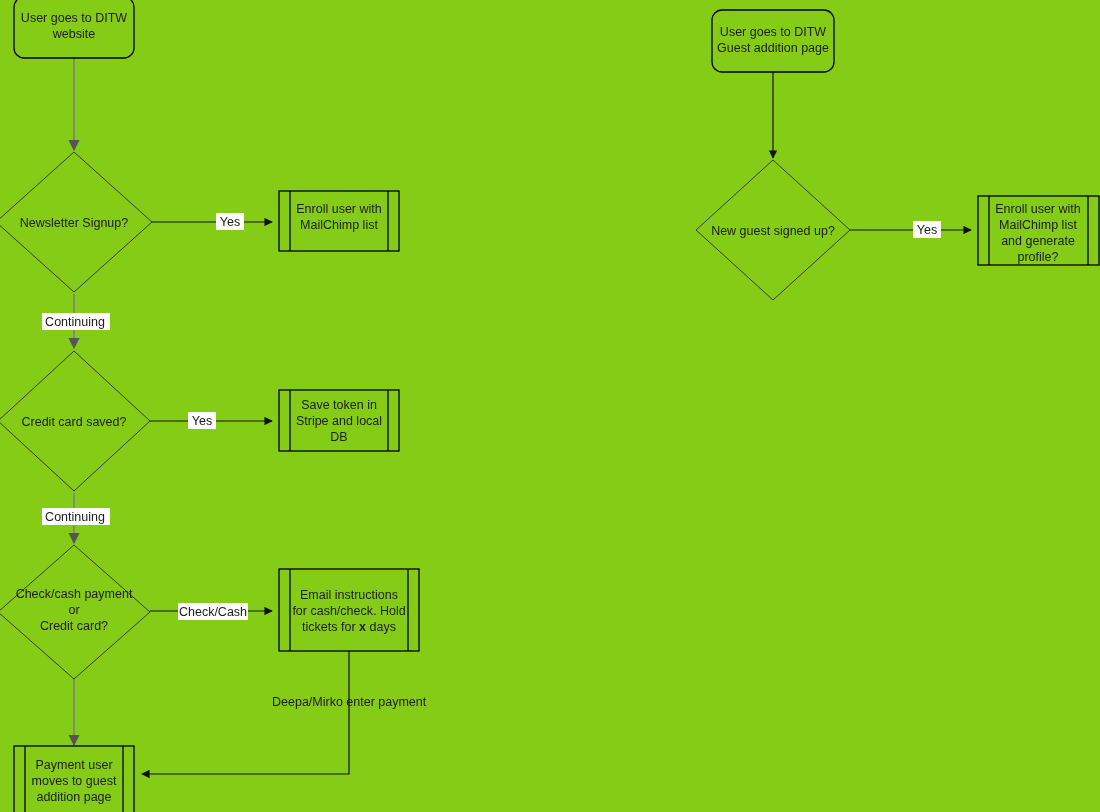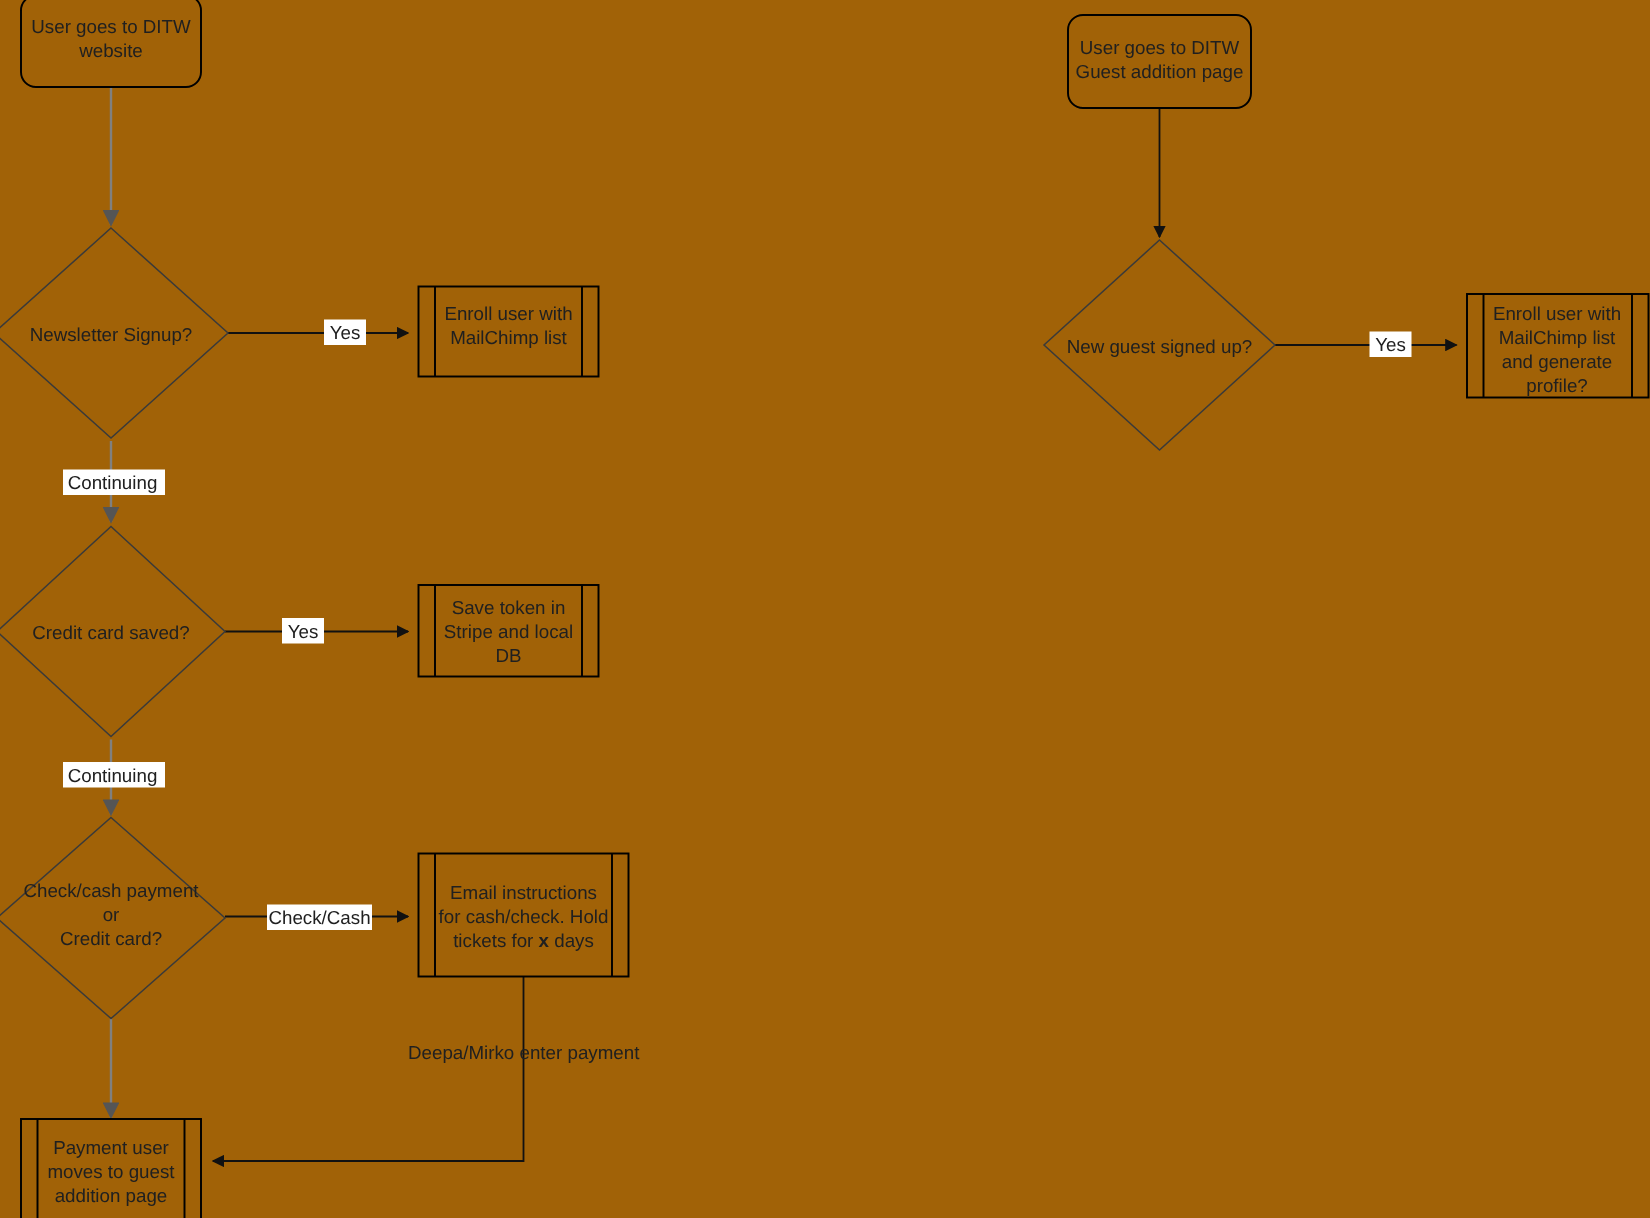--- a/index.html
+++ b/index.html
@@ -8,21 +8,21 @@
     padding: 0;
     background: #ffffff;
   }
   body {
     font-family: "Liberation Sans", sans-serif;
   }
   #canvas {
     position: relative;
     width: 1100px;
     height: 812px;
-    background: #a16207;
+    background: #84cc16;
     overflow: hidden;
   }
   #diagram-svg {
     position: absolute;
     left: 0;
     top: 0;
     width: 1100px;
     height: 812px;
   }
   .node-text {

